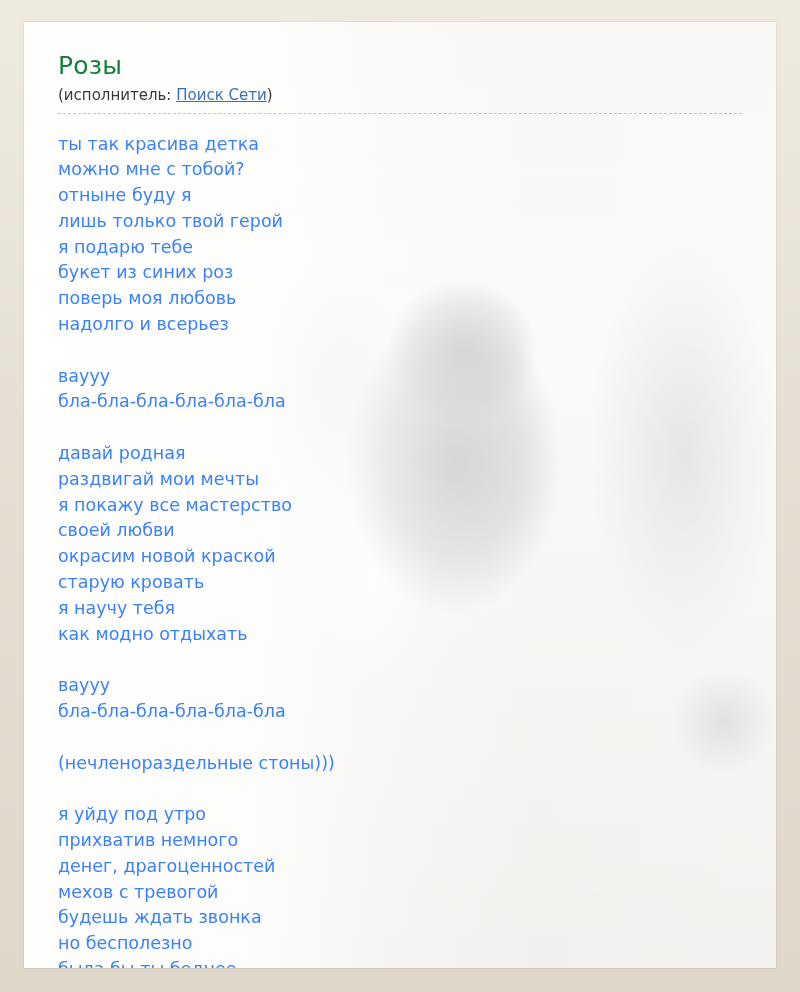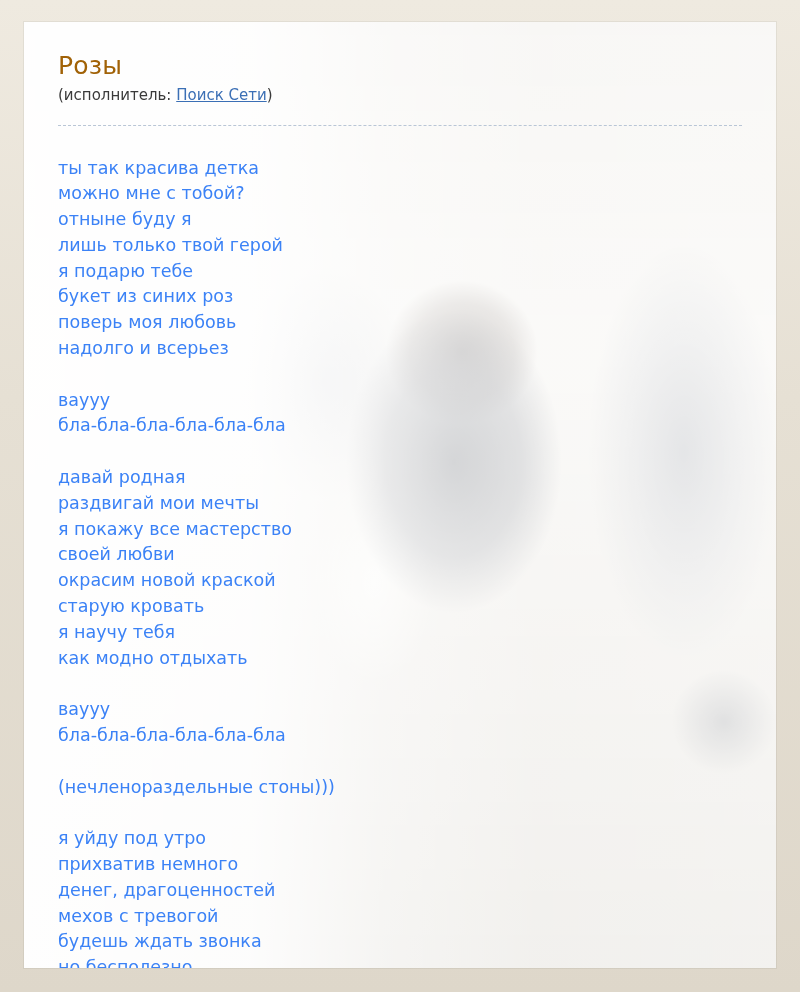--- a/index.html
+++ b/index.html
@@ -69,34 +69,34 @@
         rgba(255,255,255,0.62) 100%);
   }
 
   #text-layer {
     position: relative;
     z-index: 3;
     padding: 30px 34px 0 34px;
   }
 
   #song-title {
-    color: #a16207;
+    color: #15803d;
     font-size: 25px;
     line-height: 1.1;
     font-weight: normal;
     margin: 0 0 6px 0;
     letter-spacing: 0.2px;
   }
 
   #artist-line {
     color: #3a3a3a;
     font-size: 15px;
-    padding-bottom: 21px;
+    padding-bottom: 9px;
     border-bottom: 1px dashed #b9c6d6;
-    margin-bottom: 30px;
+    margin-bottom: 18px;
   }
   #artist-link {
     color: #3b6fb5;
     text-decoration: underline;
     cursor: pointer;
   }
 
   #lyrics {
     color: #3b82f6;
     font-size: 17.5px;

